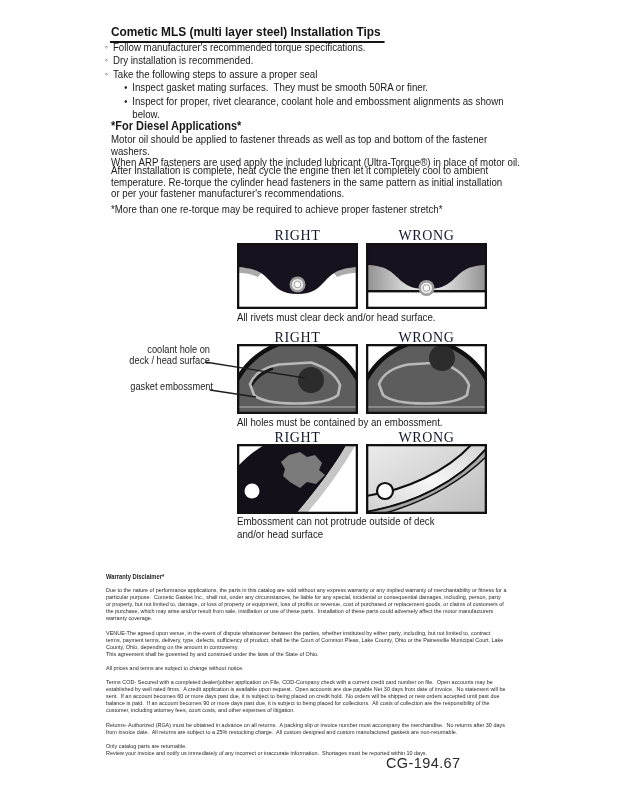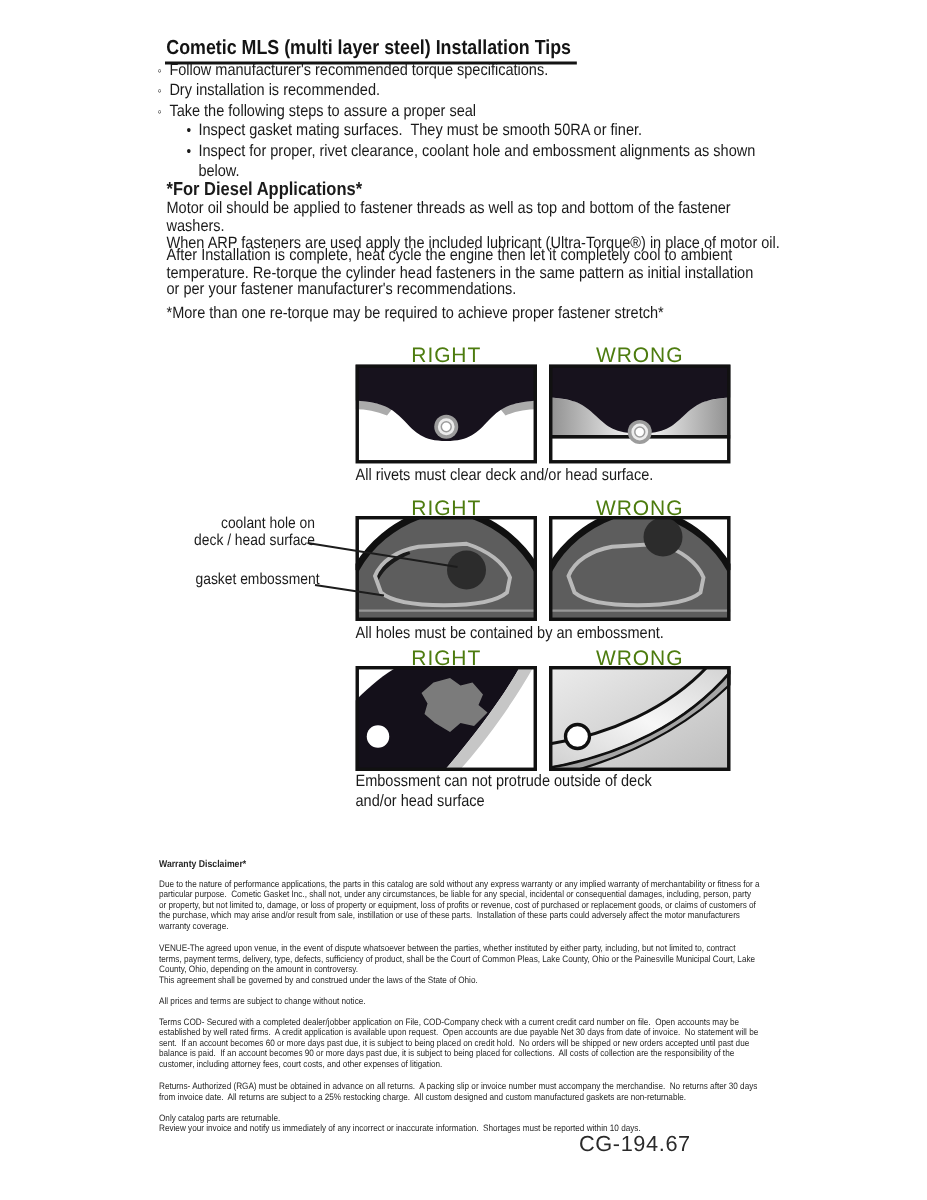--- a/index.html
+++ b/index.html
@@ -10,21 +10,21 @@
   .squishR{transform:scaleX(.88);transform-origin:100% 0;}
   .title{left:110px;top:24px;font-size:13.5px;font-weight:bold;color:#141414;
          border-bottom:2px solid #141414;padding:0 4px 2px 1px;white-space:nowrap;}
   .bullets{left:105px;top:41px;width:480px;font-size:11px;}
   .brow{display:flex;align-items:flex-start;line-height:13.4px;white-space:pre-wrap;}
   .brow.sub{margin-left:22px;}
   .bsym{width:9px;flex:0 0 9px;font-size:9px;line-height:13.4px;}
   .bsym.dot{font-size:10px;}
   .h2{left:111px;top:119px;font-size:12.5px;font-weight:bold;}
   .para{left:111px;width:470px;font-size:11px;line-height:11.7px;white-space:pre-wrap;}
-  .figlabel{width:121px;text-align:center;font-size:14px;letter-spacing:.6px;color:#4d7c0f;}
+  .figlabel{width:121px;text-align:center;font-size:14px;letter-spacing:.6px;color:#0f172a;font-family:Liberation Serif, serif;}
   .figbox{width:121px;height:70px;}
   .figbox svg{display:block;width:100%;height:100%;}
   .caption{left:237px;font-size:11px;line-height:12.5px;white-space:pre-wrap;}
   .annot{font-size:10.5px;line-height:11.3px;text-align:right;color:#1c1c1c;white-space:pre-wrap;}
   .legal{left:106px;top:573px;width:455px;font-size:6.2px;line-height:7.1px;color:#272727;}
   .legal .lp{white-space:pre-wrap;margin:0 0 0 0;}
   .legal .gap{margin-top:7px;}
   .legal .head{font-weight:bold;font-size:6.6px;margin-bottom:6px;}
   .code{left:386px;top:755px;font-size:14.5px;letter-spacing:.4px;color:#2a2a2a;}
 </style>

